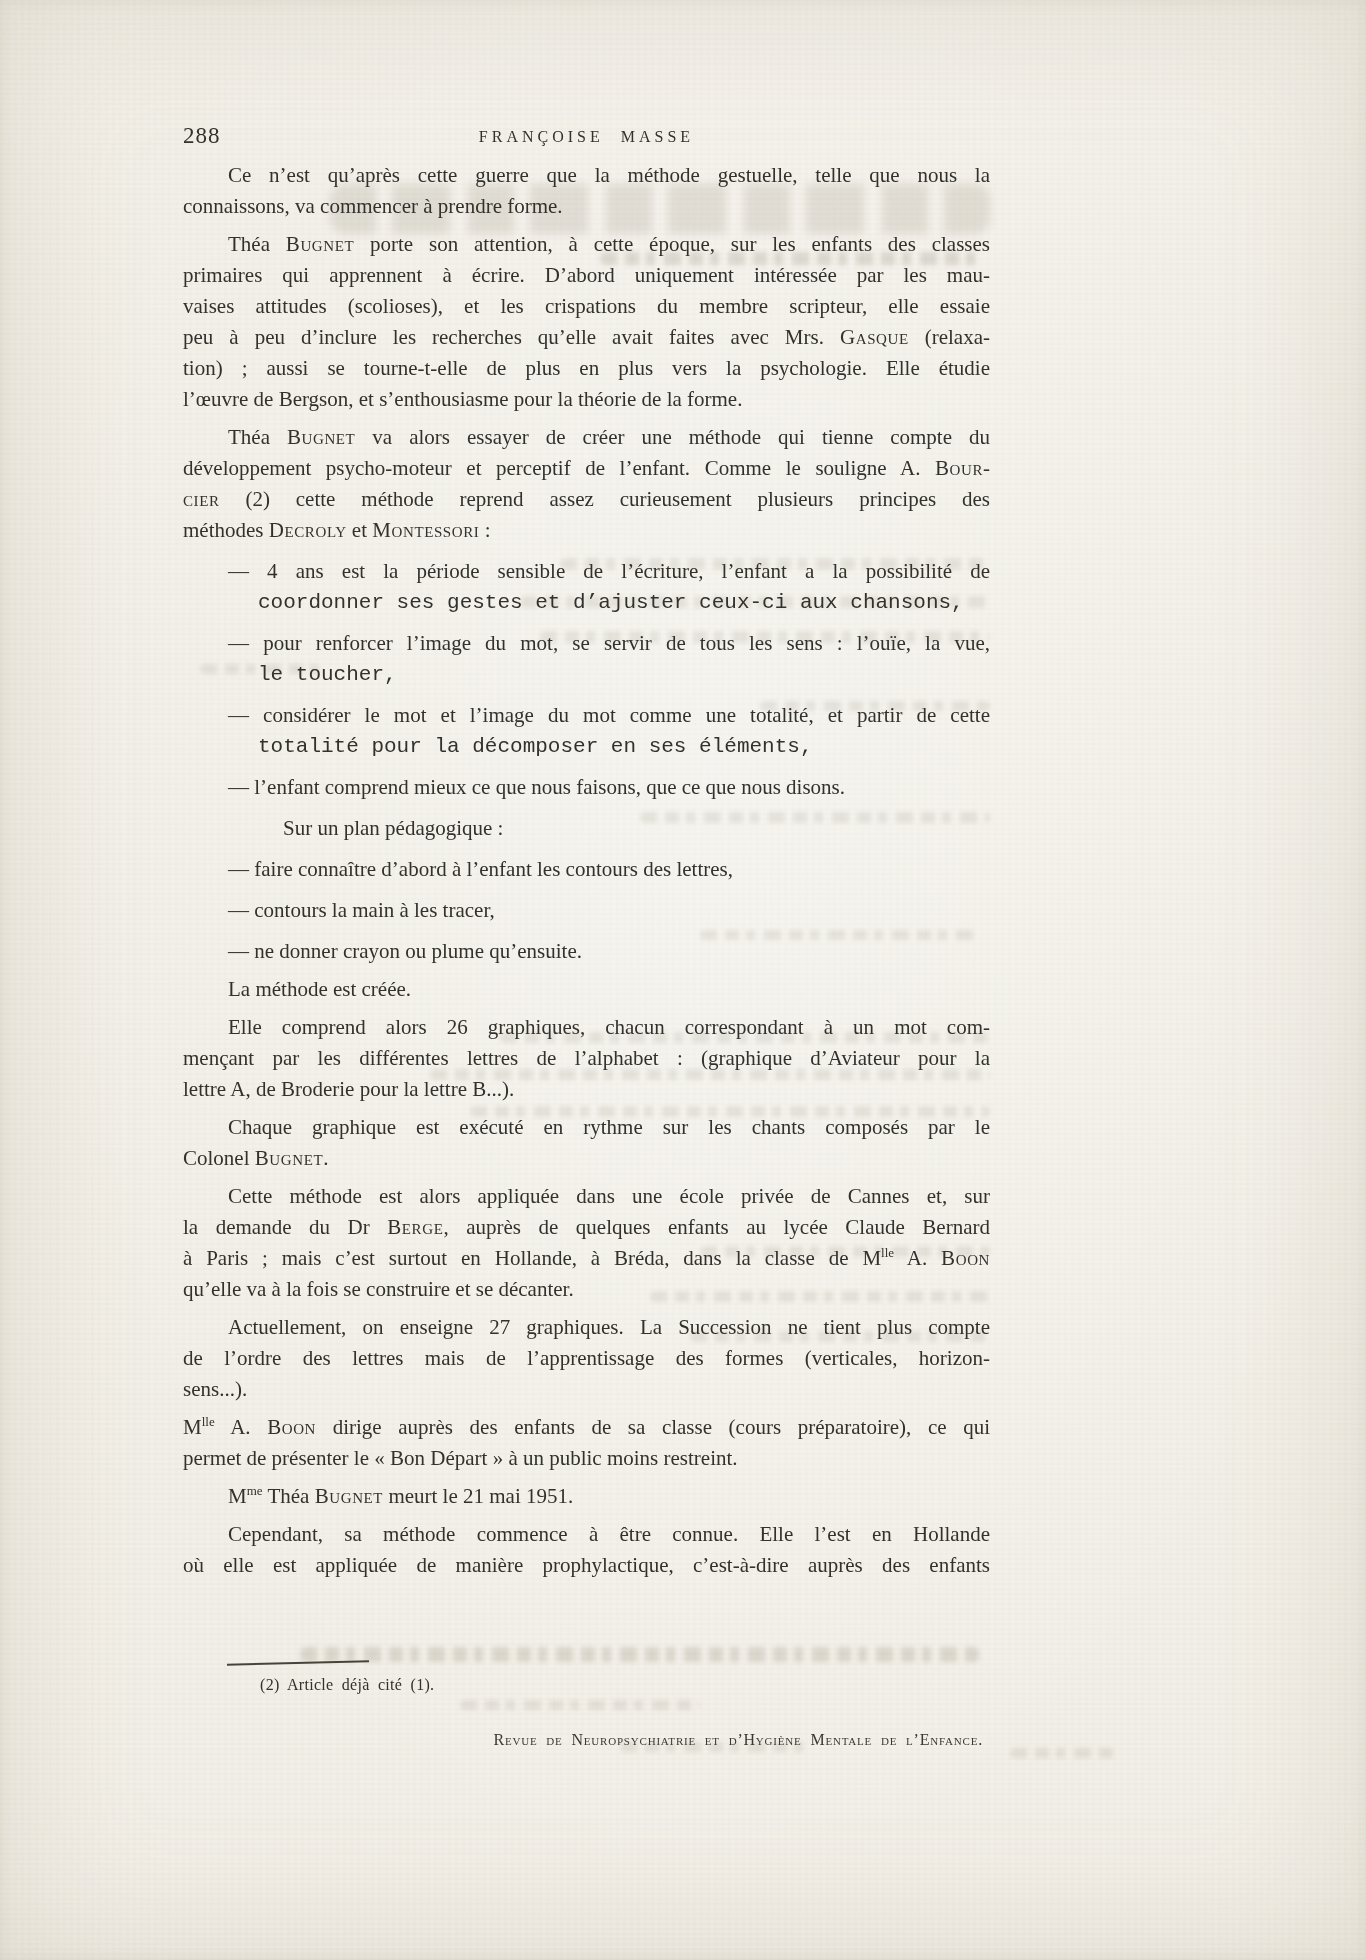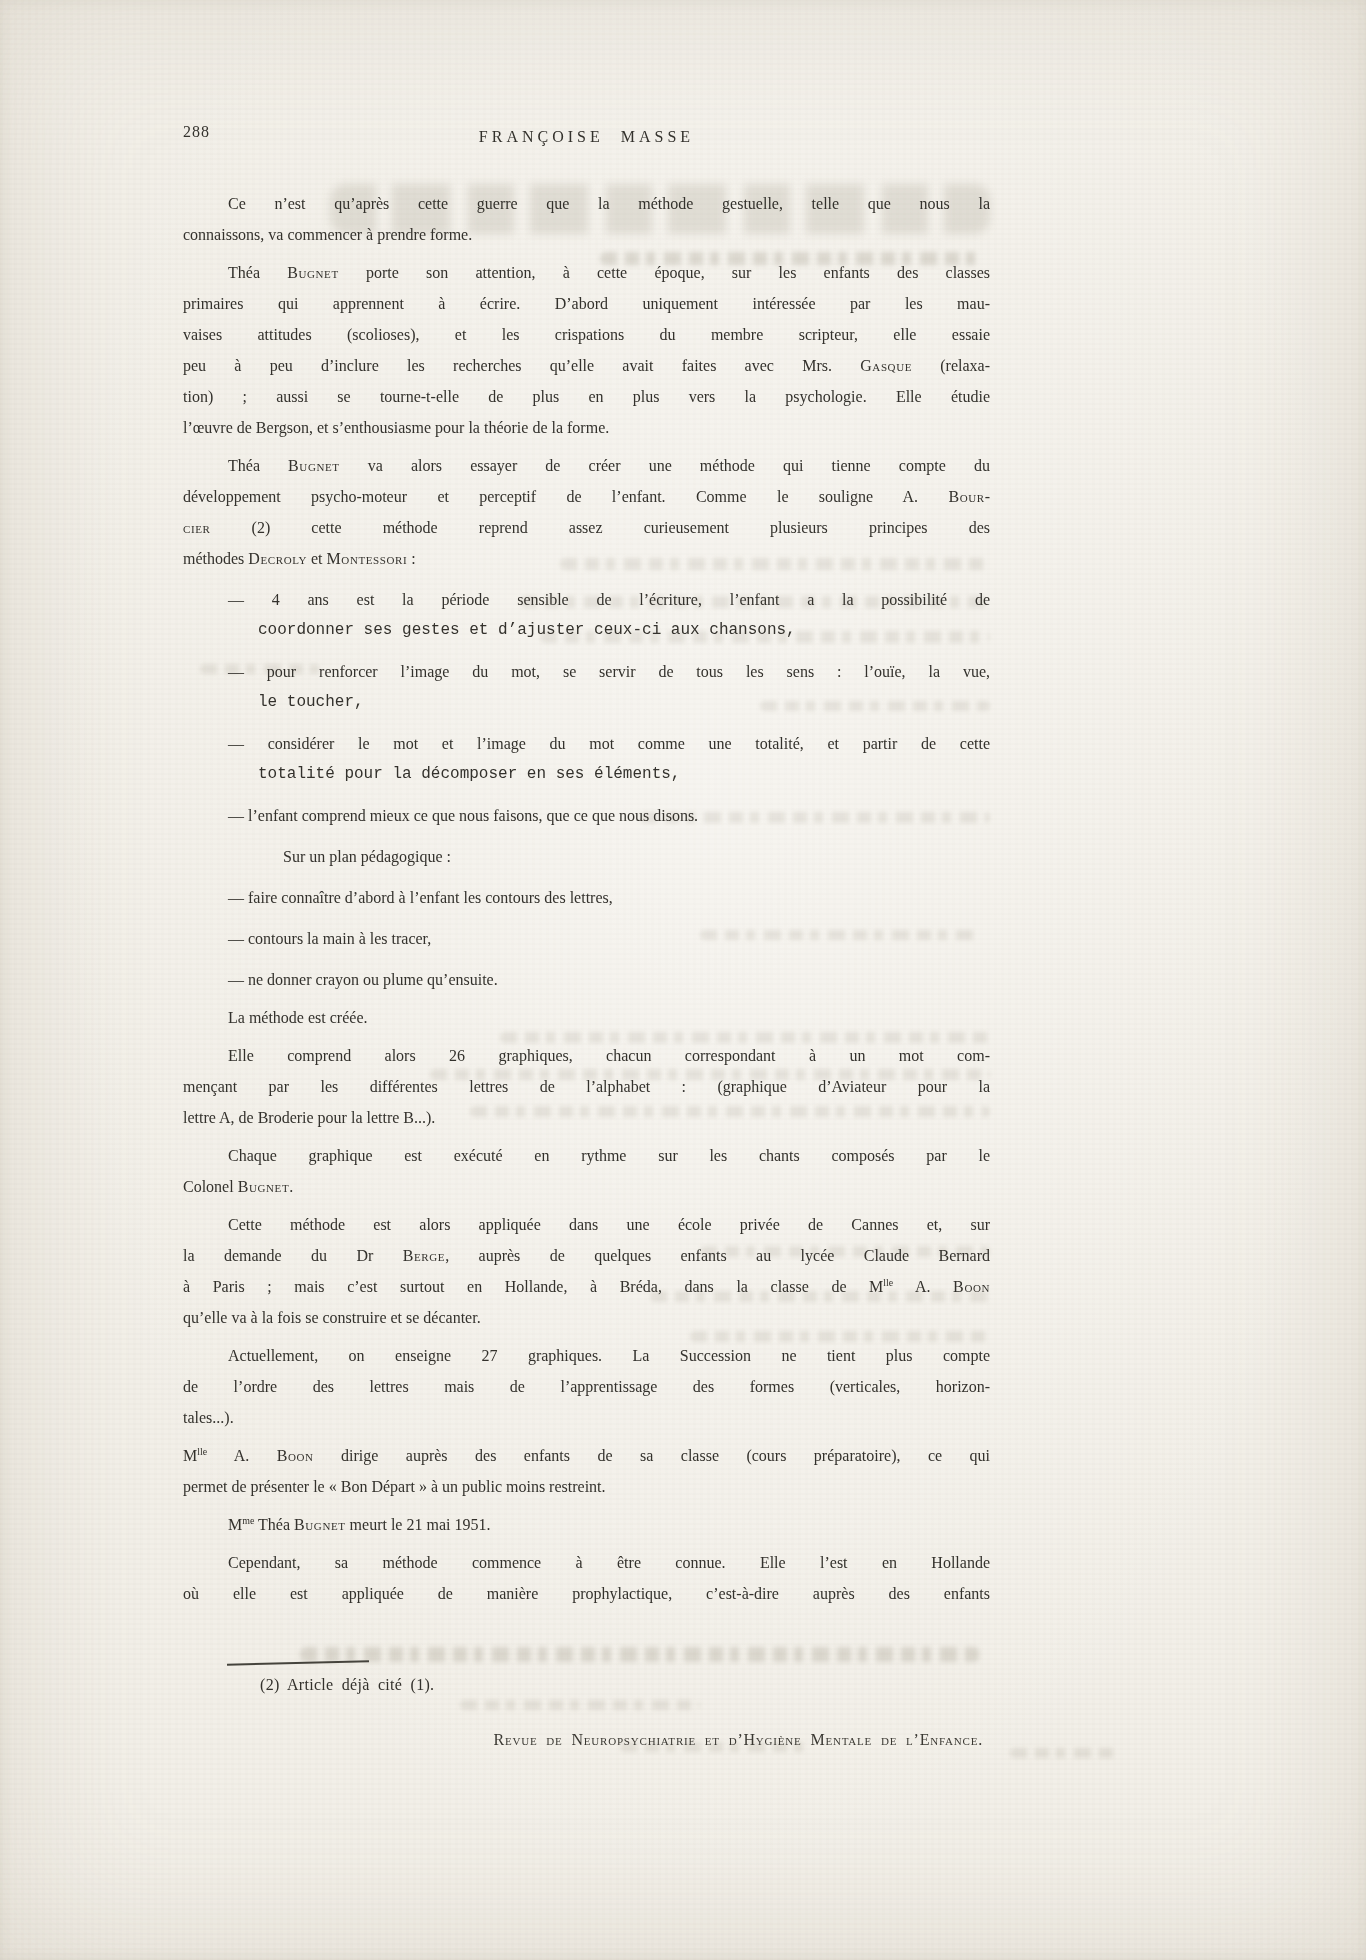--- a/index.html
+++ b/index.html
@@ -15,31 +15,31 @@
       radial-gradient(ellipse at 52% 40%, rgba(255,255,255,.35), rgba(255,255,255,0) 70%),
       repeating-linear-gradient(0deg, rgba(120,110,90,.022) 0 2px, rgba(0,0,0,0) 2px 5px),
       repeating-linear-gradient(90deg, rgba(120,110,90,.015) 0 3px, rgba(0,0,0,0) 3px 7px),
       #f2efe8;
     box-shadow: inset 0 0 140px rgba(165,152,126,.22), inset 0 0 14px rgba(150,140,118,.14);
     color:#33312c;
   }
   
   .page-number{
     position:absolute;left:183px;top:123px;
-    font-size:16px;letter-spacing:1px;
+    font-size:23px;letter-spacing:1px;
   }
   .running-head{
     position:absolute;left:183px;top:128px;width:807px;
     text-align:center;font-size:16px;letter-spacing:4px;word-spacing:9px;
     text-transform:uppercase;
   }
   
   .page-body{
-    position:absolute;left:183px;top:188px;width:807px;
-    font-size:16px;line-height:31px;
+    position:absolute;left:183px;top:160px;width:807px;
+    font-size:21px;line-height:31px;
   }
   .line{
     text-align:justify;text-align-last:justify;
     white-space:normal;
   }
   .line.last{text-align-last:left;}
   .block.p{margin-top:7px;}
   .block.p .line.first{padding-left:45px;}
   .block.bullet{margin-top:10px;}
   .block.bullet .line.b-first{padding-left:45px;}
@@ -171,21 +171,21 @@
       </div>
       <div class="block p">
         <div class="line first">Cette méthode est alors appliquée dans une école privée de Cannes et, sur</div>
         <div class="line">la demande du Dr <span class="sc">Berge</span>, auprès de quelques enfants au lycée Claude Bernard</div>
         <div class="line">à Paris ; mais c’est surtout en Hollande, à Bréda, dans la classe de M<span class="sup">lle</span> A. <span class="sc">Boon</span></div>
         <div class="line last">qu’elle va à la fois se construire et se décanter.</div>
       </div>
       <div class="block p">
         <div class="line first">Actuellement, on enseigne 27 graphiques. La Succession ne tient plus compte</div>
         <div class="line">de l’ordre des lettres mais de l’apprentissage des formes (verticales, horizon-</div>
-        <div class="line last">tales...).</div>
+        <div class="line last">sens...).</div>
       </div>
       <div class="block p">
         <div class="line">M<span class="sup">lle</span> A. <span class="sc">Boon</span> dirige auprès des enfants de sa classe (cours préparatoire), ce qui</div>
         <div class="line last">permet de présenter le « Bon Départ » à un public moins restreint.</div>
       </div>
       <div class="block p">
         <div class="line first last">M<span class="sup">me</span> Théa <span class="sc">Bugnet</span> meurt le 21 mai 1951.</div>
       </div>
       <div class="block p">
         <div class="line first">Cependant, sa méthode commence à être connue. Elle l’est en Hollande</div>

